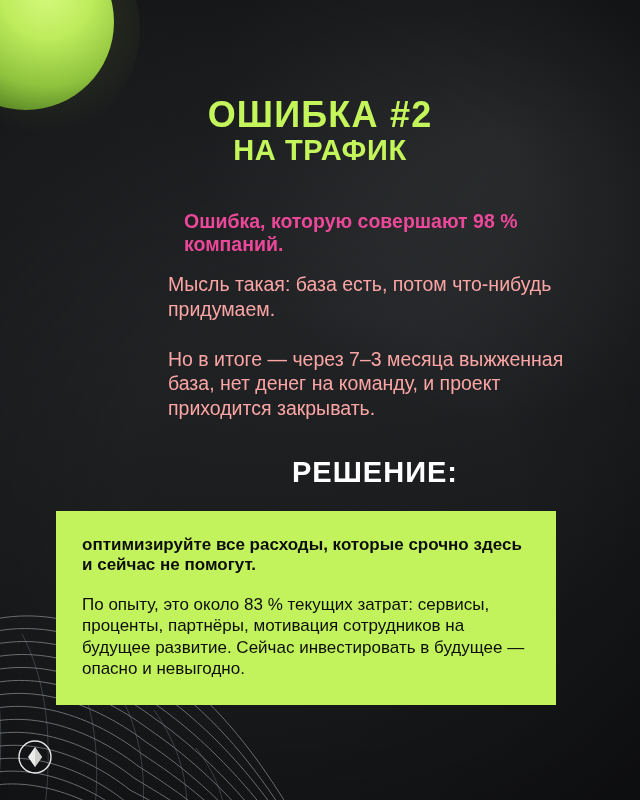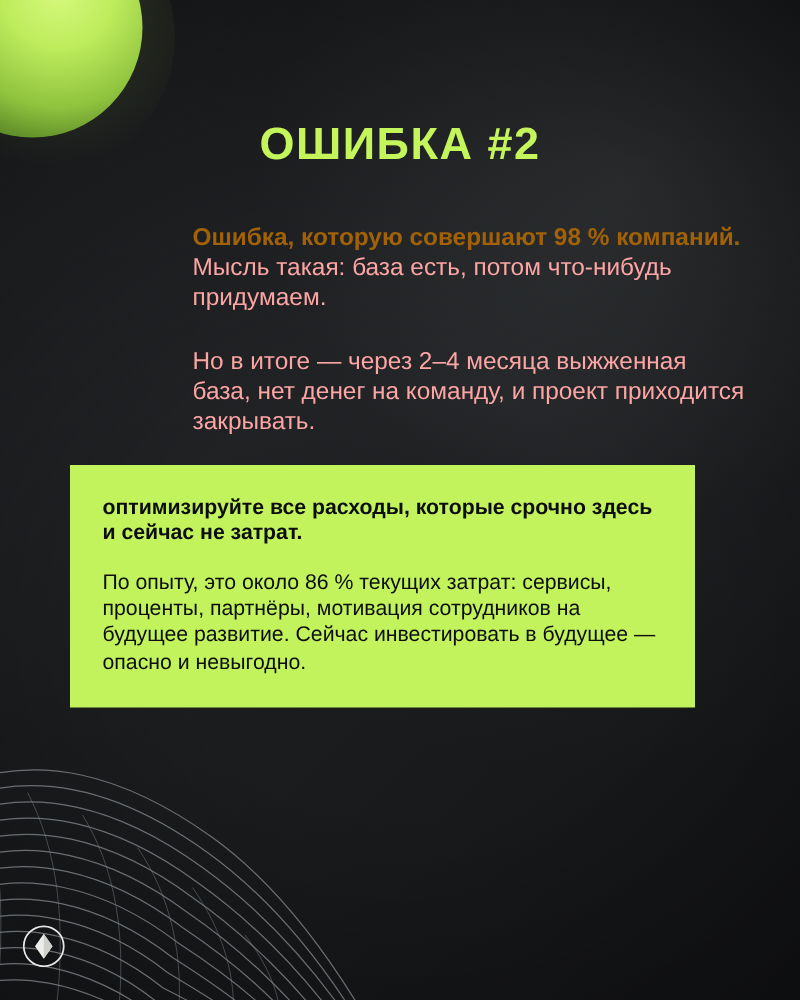--- a/index.html
+++ b/index.html
@@ -66,21 +66,21 @@
     position: absolute;
     left: 18px;
     bottom: 26px;
     width: 34px;
     height: 34px;
   }
 
   .content {
     position: relative;
     z-index: 3;
-    padding: 0 20px;
+    padding: 0 34px;
   }
   .title {
     margin: 0;
     padding-top: 96px;
     text-align: center;
     color: #c4f55b;
     font-weight: 800;
     font-size: 35px;
     line-height: 1.08;
     letter-spacing: 0.5px;
@@ -90,25 +90,25 @@
   .title .l2 { display:block; font-size: 29px; letter-spacing: 0.6px; }
   .title .l3 { display:block; font-size: 29px; letter-spacing: 0.6px; }
 
   .body-block {
     margin-top: 44px;
     padding-left: 134px;
     padding-right: 22px;
     color: #f2f2ef;
   }
   .lead {
-    margin: 0;
+    margin: 16px;
     font-weight: 800;
     font-size: 19.5px;
     line-height: 1.18;
-    color: #a16207;
+    color: #ec4899;
   }
   .para {
     margin: 0;
     font-weight: 400;
     font-size: 19.5px;
     line-height: 1.25;
     color: #fca5a5;
   }
   .para.gap { margin-top: 26px; }
 
@@ -189,28 +189,30 @@
       <circle cx="17" cy="17" r="16" stroke="#e8e8e6" stroke-width="1.4" fill="none"></circle>
       <path d="M17 7 L24 17 L17 27 L10 17 Z" fill="#ededeb"></path>
       <path d="M17 7 L24 17 L17 27 Z" fill="#cfcfcc"></path>
     </svg>
   </div>
 
   <div class="content">
 
     <h1 class="title">
       <span class="l1">ОШИБКА #2</span>
+      <span class="l3">НА ТРАФИК</span>
     </h1>
 
     <div class="body-block">
       <p class="lead">Ошибка, которую совершают 98 % компаний.</p>
       <p class="para">Мысль такая: база есть, потом что-нибудь придумаем.</p>
-      <p class="para gap">Но в итоге — через 2–4 месяца выжженная база, нет денег на команду, и проект приходится закрывать.</p>
+      <p class="para gap">Но в итоге — через 7–3 месяца выжженная база, нет денег на команду, и проект приходится закрывать.</p>
     </div>
 
+    <div class="solution">РЕШЕНИЕ:</div>
   </div>
 
   <div class="card">
-    <p class="card-lead">оптимизируйте все расходы, которые срочно здесь и сейчас не затрат.</p>
-    <p class="card-para">По опыту, это около 86 % текущих затрат: сервисы, проценты, партнёры, мотивация сотрудников на будущее развитие. Сейчас инвестировать в будущее — опасно и невыгодно.</p>
+    <p class="card-lead">оптимизируйте все расходы, которые срочно здесь и сейчас не помогут.</p>
+    <p class="card-para">По опыту, это около 83 % текущих затрат: сервисы, проценты, партнёры, мотивация сотрудников на будущее развитие. Сейчас инвестировать в будущее — опасно и невыгодно.</p>
   </div>
 
 </div>
 
 </body></html>

